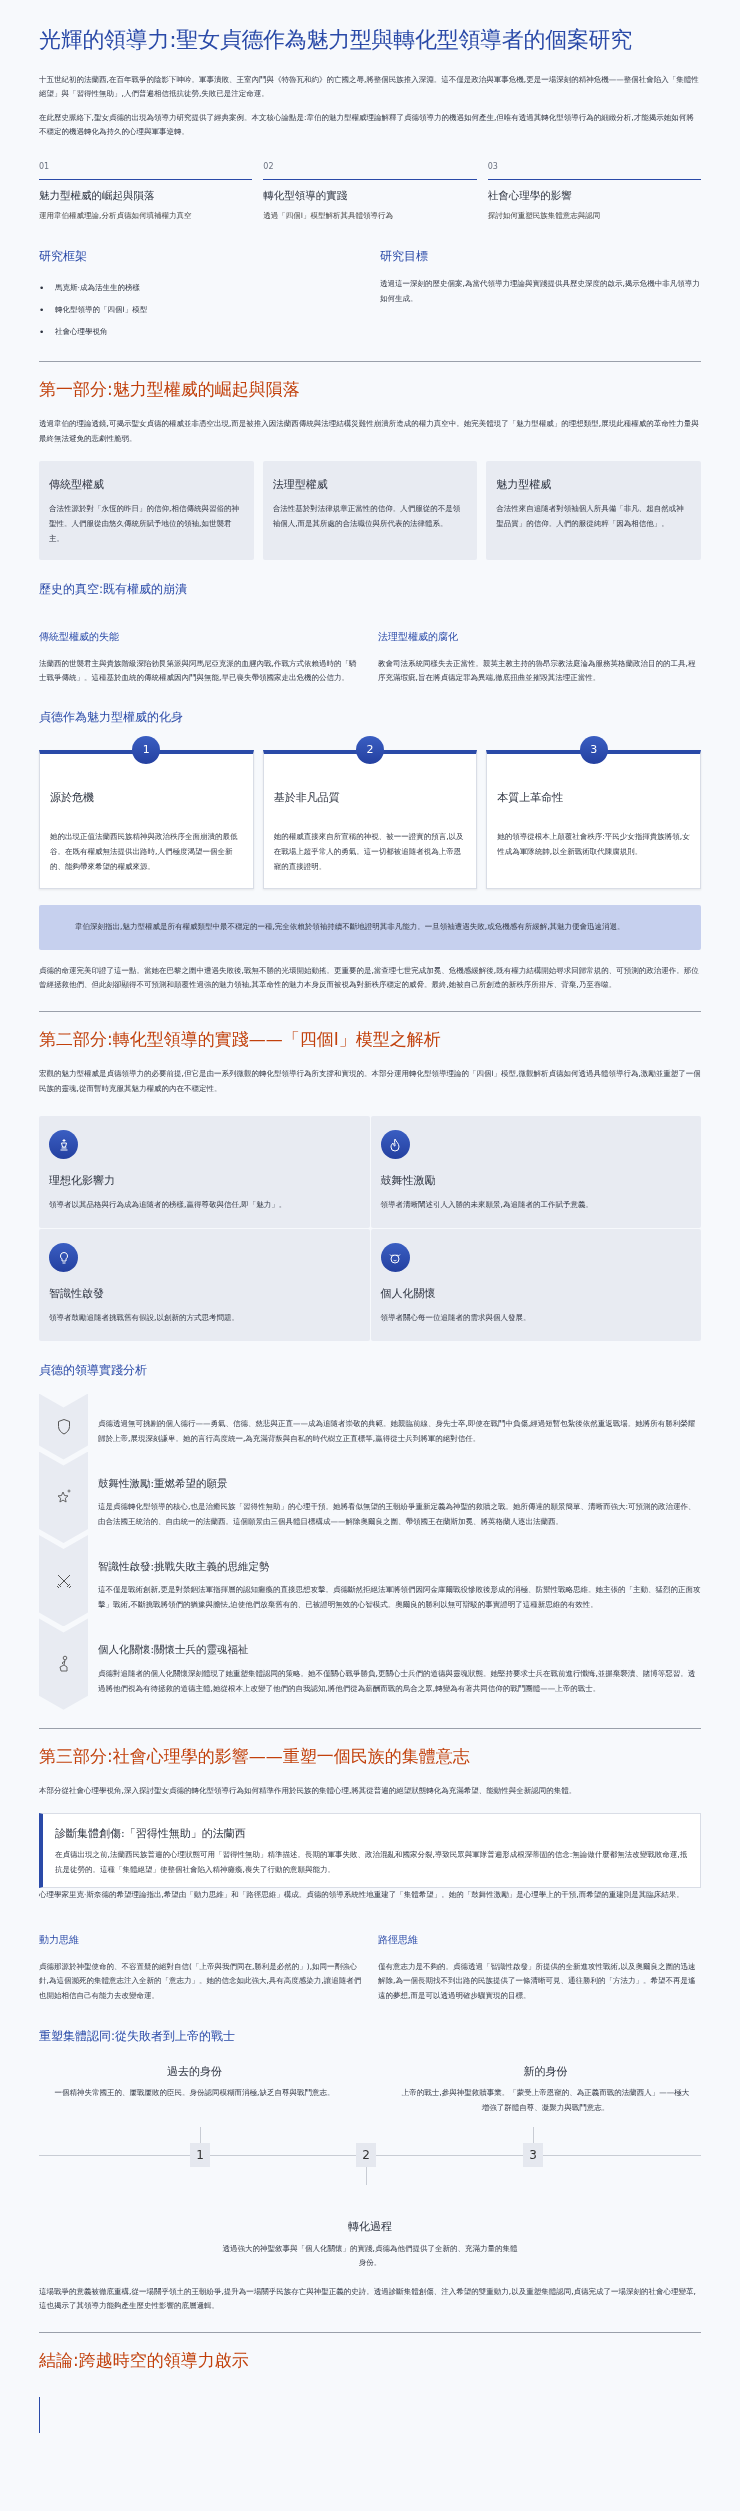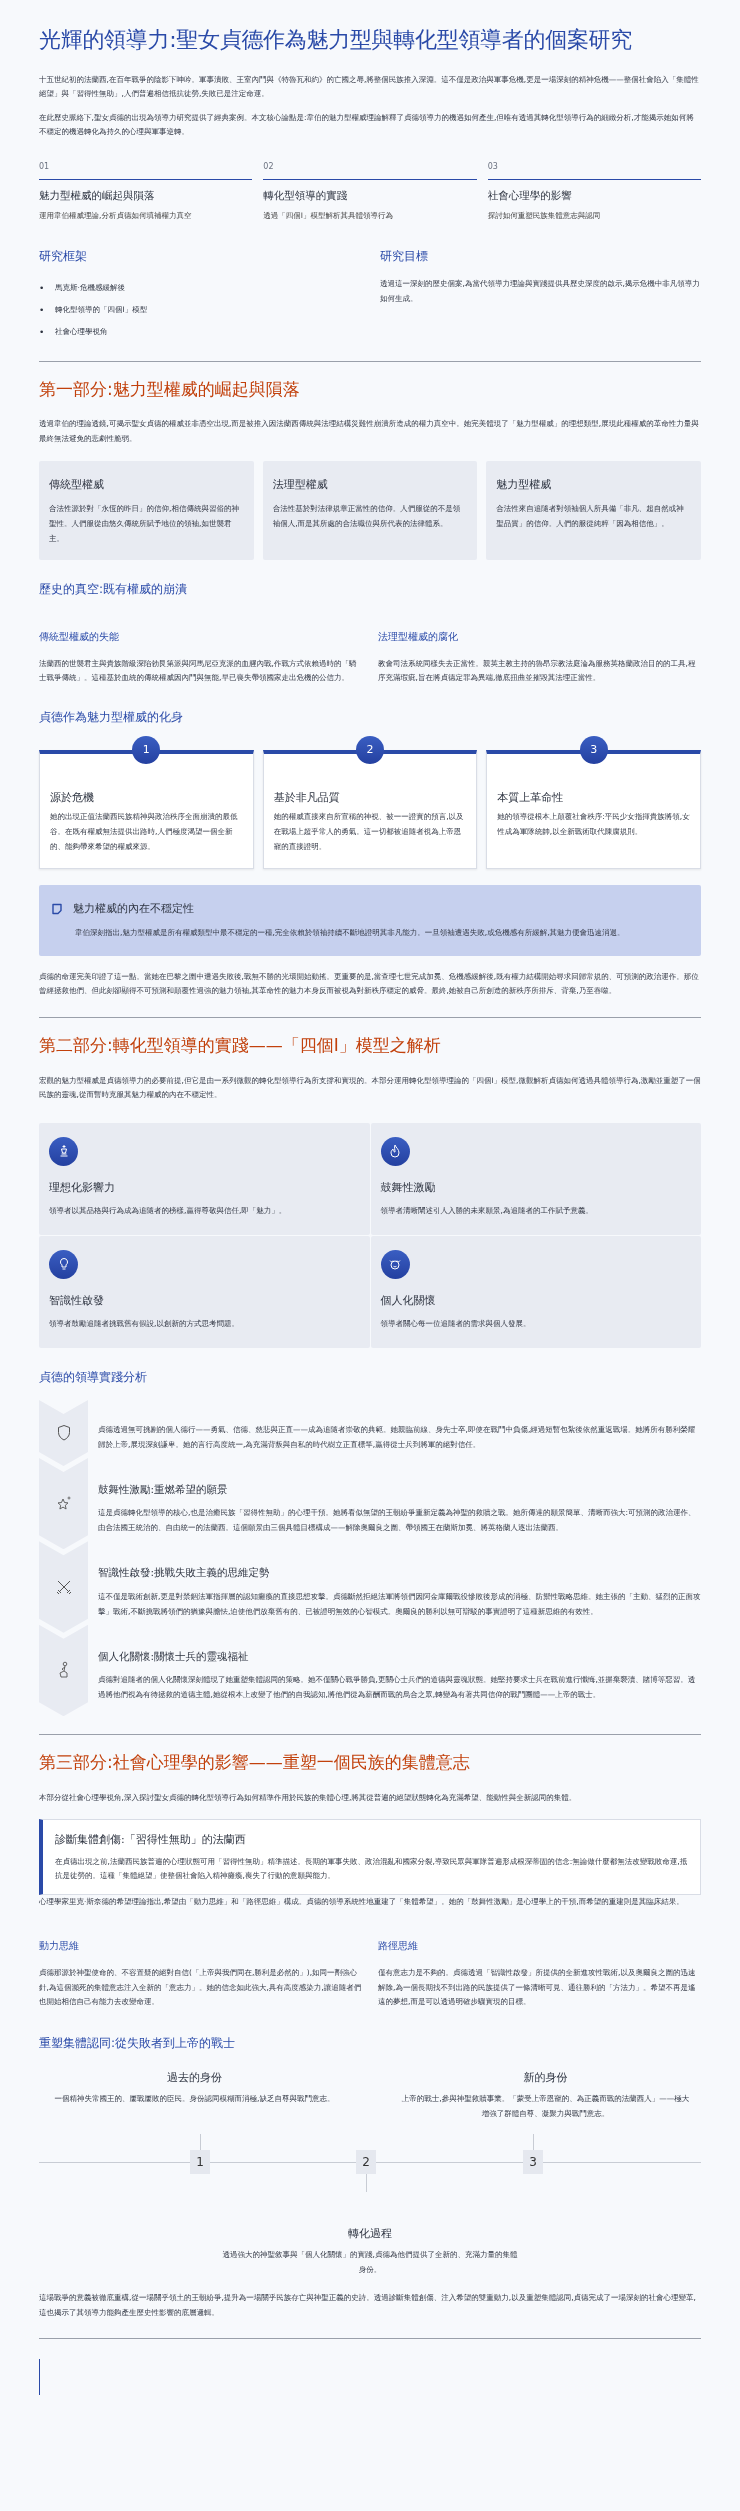--- a/index.html
+++ b/index.html
@@ -23,21 +23,21 @@
 .three{display:grid;grid-template-columns:1fr 1fr 1fr;gap:9px;margin-top:14px}
 .gcard{background:#e8ebf2;padding:14px 10px;border-radius:2px}
 .gcard .t{font-size:11px;color:#2d3340;margin-bottom:6px}
 .gcard p{font-size:7.5px;line-height:2}
 h3.sub{font-size:12px;font-weight:400;color:#2a4aa8;margin:18px 0 14px}
 .two{display:grid;grid-template-columns:1fr 1fr;gap:16px}
 h4{font-size:10px;font-weight:400;color:#2a4aa8;margin:14px 0 10px}
 .steps{display:grid;grid-template-columns:1fr 1fr 1fr;gap:9px;margin-top:22px}
 .step{position:relative;background:#fff;border:1px solid #d9dde6;border-top:4px solid #2a4aa8;padding:34px 10px 14px;box-shadow:0 1px 2px rgba(0,0,0,0.08)}
 .step .circ{position:absolute;top:-18px;left:50%;transform:translateX(-50%);width:28px;height:28px;border-radius:50%;background:linear-gradient(#3a5ec2,#2440a0);color:#fff;font-size:11px;text-align:center;line-height:28px}
-.step .t{font-size:11px;color:#2d3340;margin-bottom:0}
+.step .t{font-size:11px;color:#2d3340;margin-bottom:20px}
 .step p{font-size:7.5px;line-height:2}
 .note{background:#c6d0ee;margin-top:16px;padding:14px 12px 16px;border-radius:2px}
 .note .head{display:flex;align-items:center;font-size:11px;color:#2d3340;margin-bottom:6px}
 .note .head svg{margin-right:10px}
 .note p{padding-left:24px;line-height:2}
 .after{margin-top:14px}
 .four{display:grid;grid-template-columns:1fr 1fr;gap:1px;margin-top:20px}
 .icard{background:#e8ebf2;padding:14px 10px 16px;border-radius:2px}
 .icard .ic{width:29px;height:29px;border-radius:50%;background:linear-gradient(#3a5ec2,#2440a0);display:flex;align-items:center;justify-content:center;margin-bottom:12px}
 .icard .t{font-size:11px;color:#2d3340;margin-bottom:6px}
@@ -88,21 +88,21 @@
       <div class="num">03</div>
       <div class="t">社會心理學的影響</div>
       <div class="s">探討如何重塑民族集體意志與認同</div>
     </div>
   </nav>
 
   <div class="fw">
     <div>
       <h3 class="blue">研究框架</h3>
       <ul>
-        <li>馬克斯·危機感緩解後</li>
+        <li>馬克斯·成為活生生的榜樣</li>
         <li>轉化型領導的「四個I」模型</li>
         <li>社會心理學視角</li>
       </ul>
     </div>
     <div>
       <h3 class="blue">研究目標</h3>
       <p>透過這一深刻的歷史個案,為當代領導力理論與實踐提供具歷史深度的啟示,揭示危機中非凡領導力如何生成。</p>
     </div>
   </div>
 
@@ -152,26 +152,20 @@
         <p>她的權威直接來自所宣稱的神視、被一一證實的預言,以及在戰場上超乎常人的勇氣。這一切都被追隨者視為上帝恩寵的直接證明。</p>
       </div>
       <div class="step">
         <div class="circ">3</div>
         <div class="t">本質上革命性</div>
         <p>她的領導從根本上顛覆社會秩序:平民少女指揮貴族將領,女性成為軍隊統帥,以全新戰術取代陳腐規則。</p>
       </div>
     </div>
 
     <div class="note">
-      <div class="head">
-        <svg width="12" height="12" viewBox="0 0 12 12">
-            <path d="M2 1.5h8v6l-3 3H2z" fill="none" stroke="#2a4aa8" stroke-width="1.4" stroke-linejoin="round"></path>
-          </svg>
-        <span>魅力權威的內在不穩定性</span>
-      </div>
       <p>韋伯深刻指出,魅力型權威是所有權威類型中最不穩定的一種,完全依賴於領袖持續不斷地證明其非凡能力。一旦領袖遭遇失敗,或危機感有所緩解,其魅力便會迅速消退。</p>
     </div>
 
     <p class="after">貞德的命運完美印證了這一點。當她在巴黎之圍中遭遇失敗後,戰無不勝的光環開始動搖。更重要的是,當查理七世完成加冕、危機感緩解後,既有權力結構開始尋求回歸常規的、可預測的政治運作。那位曾經拯救他們、但此刻卻顯得不可預測和顛覆性過強的魅力領袖,其革命性的魅力本身反而被視為對新秩序穩定的威脅。最終,她被自己所創造的新秩序所排斥、背棄,乃至吞噬。</p>
   </section>
 
   <hr class="sep">
 
   <section>
     <h2>第二部分:轉化型領導的實踐——「四個I」模型之解析</h2>
@@ -315,19 +309,20 @@
       <div class="t">轉化過程</div>
       <p>透過強大的神聖敘事與「個人化關懷」的實踐,貞德為他們提供了全新的、充滿力量的集體身份。</p>
     </div>
 
     <p style="margin-top:14px">這場戰爭的意義被徹底重構,從一場關乎領土的王朝紛爭,提升為一場關乎民族存亡與神聖正義的史詩。透過診斷集體創傷、注入希望的雙重動力,以及重塑集體認同,貞德完成了一場深刻的社會心理變革,這也揭示了其領導力能夠產生歷史性影響的底層邏輯。</p>
   </section>
 
   <hr class="sep">
 
   <section>
+    <h2>結論:跨越時空的領導力啟示</h2>
     <blockquote class="concl">
       
     </blockquote>
 
   </section>
 
 </div>
 
 </body></html>

